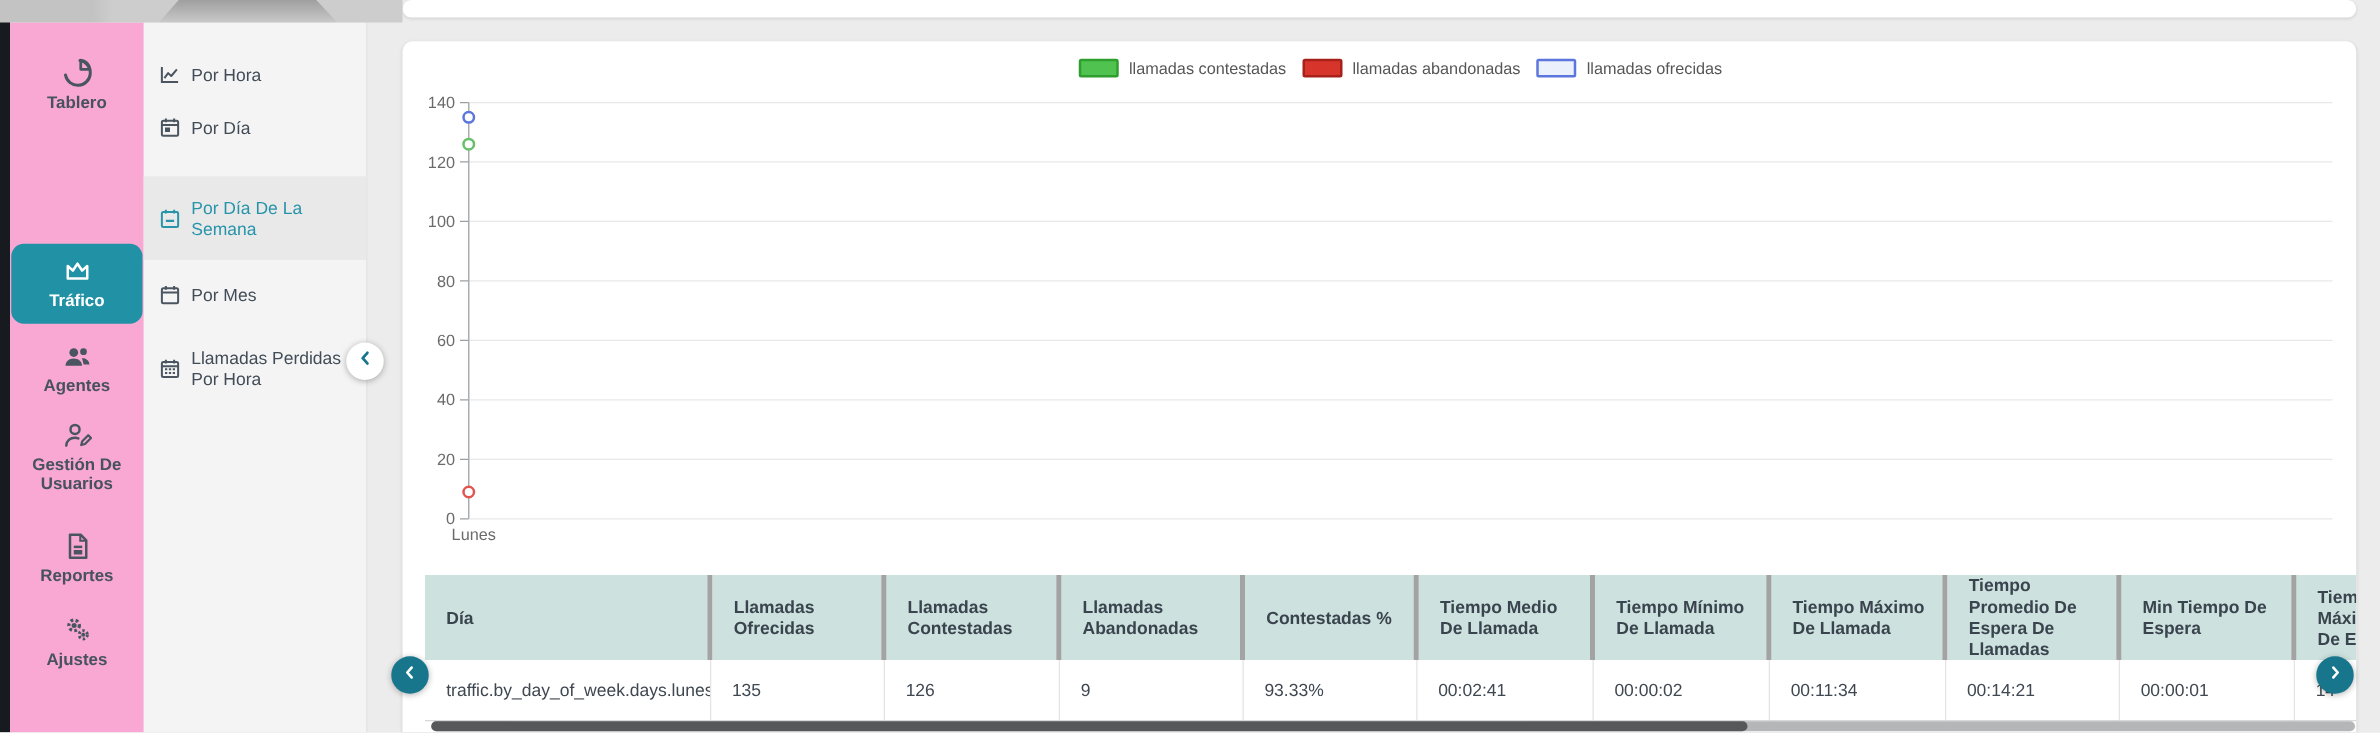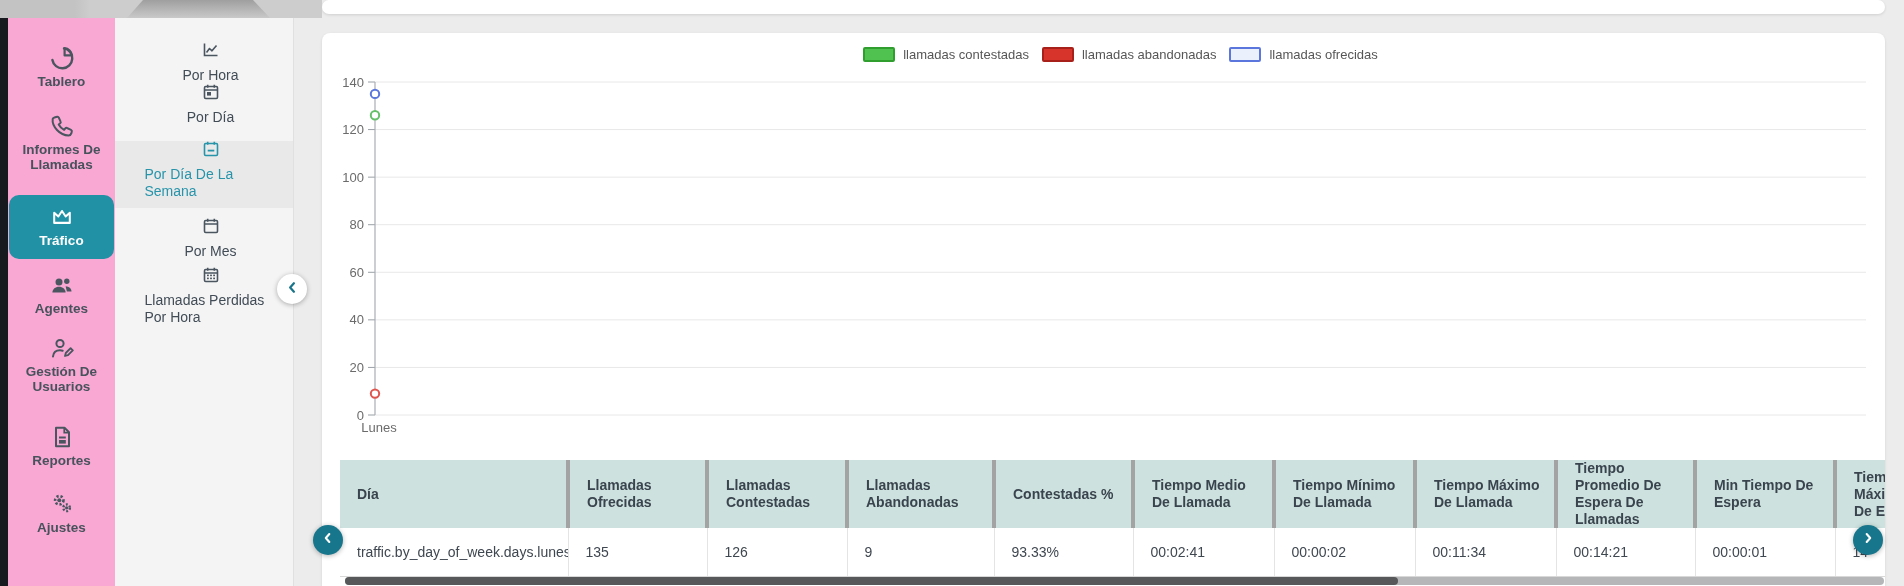--- a/index.html
+++ b/index.html
@@ -17,21 +17,21 @@
   .p-item{position:absolute;left:0;width:107px;text-align:center;color:#47525c;cursor:pointer;}
   .p-item .ic{display:block;margin:0 auto 4px auto;width:24px;height:24px;color:#4a5560;}
   .p-item .lbl{display:block;font-size:13.5px;font-weight:700;line-height:15px;padding:0 4px;}
   .p-item.active{background:#2191a5;border-radius:10px;left:1px;width:105px;height:64px;color:#fff;}
   .p-item.active .ic{color:#fff;margin-top:10px;}
   .p-tablero{top:28px;} .p-informes{top:96px;} .p-trafico{top:177px;}
   .p-agentes{top:255px;} .p-gestion{top:318px;} .p-reportes{top:407px;} .p-ajustes{top:474px;}
 
   
   .secondary-sidebar{position:absolute;left:115px;top:18px;width:178px;height:568px;background:#f4f4f5;border-right:1px solid #e0e0e0;z-index:4;}
-  .s-item{position:absolute;left:0;width:178px;display:flex;align-items:center;gap:9px;padding-left:13px;box-sizing:border-box;color:#414c56;font-size:14px;cursor:pointer;flex-direction:column;}
+  .s-item{position:absolute;left:0;width:178px;display:flex;align-items:center;gap:9px;padding-left:13px;box-sizing:border-box;color:#414c56;font-size:14px;cursor:pointer;}
   .s-item .ic{flex:0 0 16px;width:16px;height:16px;color:#4a5560;}
   .s-item .lbl{line-height:17px;max-width:132px;}
   .s-item.active{background:#e9e9ea;color:#2794a9;}
   .s-item.active .ic{color:#2794a9;}
   .s-porhora{top:24px;height:36px;} .s-pordia{top:66px;height:36px;}
   .s-porsemana{top:123px;height:67px;} .s-pormes{top:200px;height:36px;} .s-perdidas{top:249px;height:56px;}
 
   
   .round-btn{position:absolute;width:30px;height:30px;border-radius:50%;display:flex;align-items:center;justify-content:center;box-shadow:0 1px 5px rgba(0,0,0,.3);cursor:pointer;z-index:8;}
   .collapse-btn{left:277px;top:274px;background:#ffffff;}
@@ -78,28 +78,20 @@
 
   <div class="primary-sidebar">
     <div class="p-item p-tablero">
       <span class="ic">
         <svg viewBox="0 0 24 24" width="24" height="24">
             <path d="M14 2.4 A10 10 0 1 1 2.4 14" fill="none" stroke="currentColor" stroke-width="2.4" stroke-linecap="round"></path>
             <path d="M14.6 9.4 V2 A8.4 8.4 0 0 1 22 9.4 Z" fill="none" stroke="currentColor" stroke-width="2.2" stroke-linejoin="round"></path>
           </svg>
       </span>
       <span class="lbl">Tablero</span>
-    </div>
-    <div class="p-item p-informes">
-      <span class="ic">
-        <svg viewBox="0 0 24 24" width="24" height="24">
-            <path d="M7.2 2.7 C6 2.9 3 3.4 2.7 4.9 2.2 8.6 4 12.7 7 16 10 19.2 14.2 21.4 18.6 21.5 c1.3 0 2.3 -.9 2.7 -2.1 l.5 -1.9 c.2 -.7 -.1 -1.4 -.8 -1.7 l-4 -1.8 c-.6 -.3 -1.3 -.1 -1.7 .4 l-1.2 1.5 c-2.3 -1.2 -4.2 -3.1 -5.4 -5.4 l1.5 -1.2 c.5 -.4 .7 -1.1 .4 -1.7 l-1.8 -4 C8.5 2.9 7.9 2.6 7.2 2.7 Z" fill="none" stroke="currentColor" stroke-width="2" stroke-linejoin="round"></path>
-          </svg>
-      </span>
-      <span class="lbl">Informes De Llamadas</span>
     </div>
     <div class="p-item p-trafico active">
       <span class="ic">
         <svg viewBox="0 0 24 24" width="22" height="22">
             <path d="M3.5 19.5 V8.5 L8 12.5 12 6.5 16 12.5 20.5 8.5 V19.5 Z" fill="none" stroke="currentColor" stroke-width="2.2" stroke-linejoin="round"></path>
           </svg>
       </span>
       <span class="lbl">Tráfico</span>
     </div>
     <div class="p-item p-agentes">

